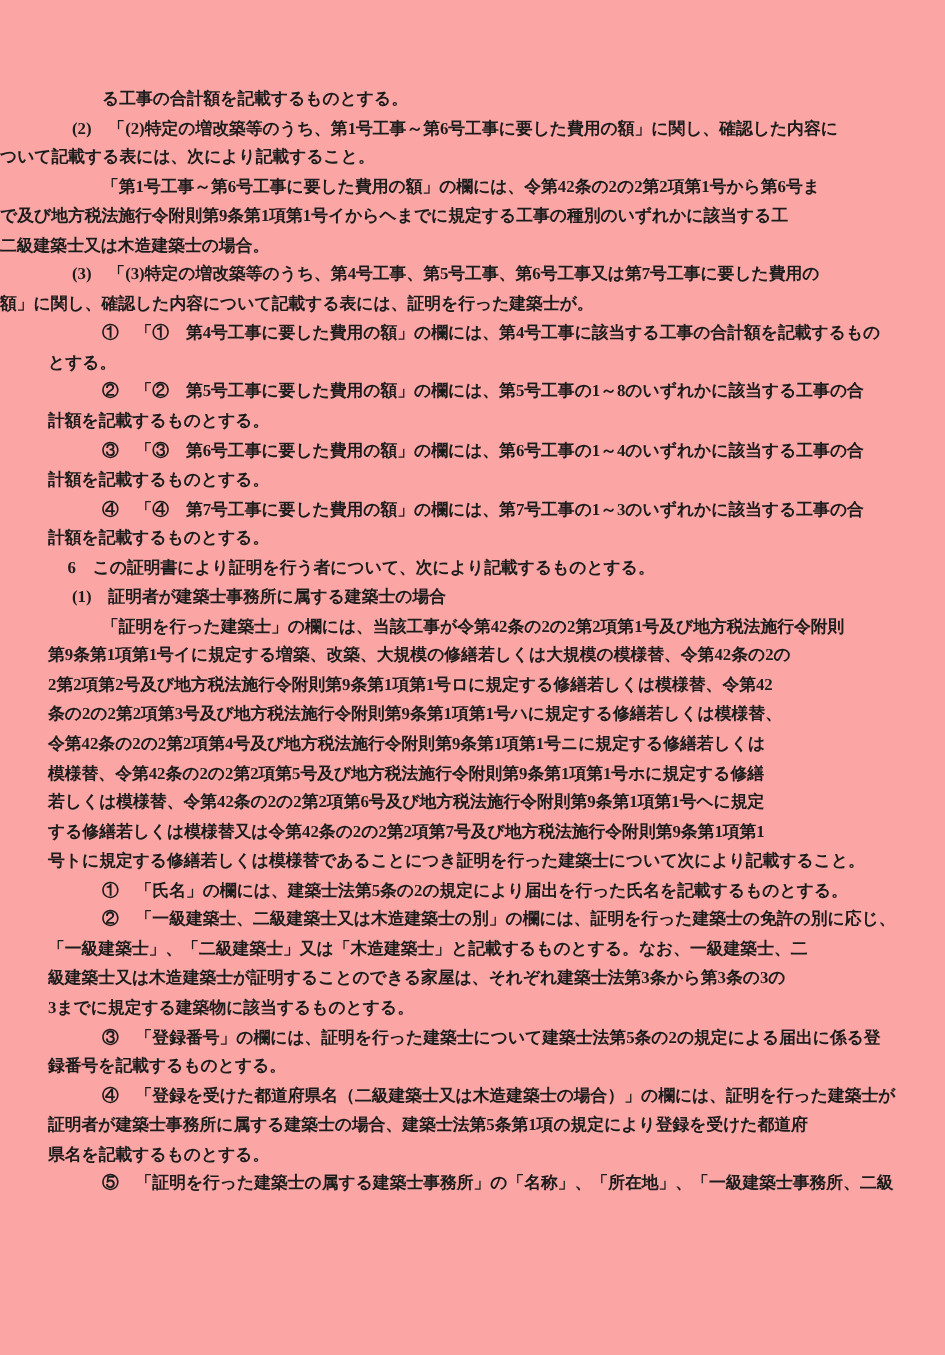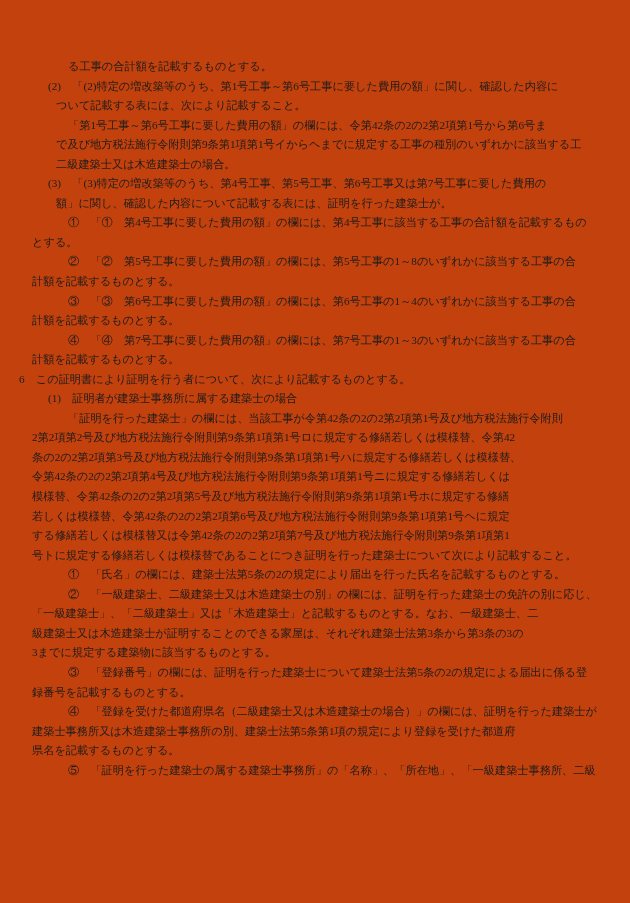--- a/index.html
+++ b/index.html
@@ -24,62 +24,63 @@
   }
   .doc-body {
     padding-top: 57px;
   }
   .line {
     line-height: 19.55px;
     white-space: pre;
     letter-spacing: 0;
   }
   
-  .ind-section   { margin-left: 19px; }  
+  .ind-section   { margin-left: 45px; }  
   .ind-item      { margin-left: 48px; }  
-  .ind-item-wrap { margin-left: 56px; }  
+  .ind-item-wrap { }  
   .ind-para      { margin-left: 68px; }  
   .ind-para-wrap { margin-left: 32px; }  
 </style>
 </head>
 <body>
 
-<div class="page" style="background: #c2410c; color: rgb(28, 28, 28);">
+<div class="page" style="background: #fca5a5; color: rgb(28, 28, 28); font-weight: bold;">
   <div class="doc-body">
       <div class="line ind-para">る工事の合計額を記載するものとする。</div>
       <div class="line ind-item">(2)　「(2)特定の増改築等のうち、第1号工事～第6号工事に要した費用の額」に関し、確認した内容に</div>
       <div class="line ind-item-wrap">ついて記載する表には、次により記載すること。</div>
       <div class="line ind-para">「第1号工事～第6号工事に要した費用の額」の欄には、令第42条の2の2第2項第1号から第6号ま</div>
       <div class="line ind-item-wrap">で及び地方税法施行令附則第9条第1項第1号イからヘまでに規定する工事の種別のいずれかに該当する工</div>
       <div class="line ind-item-wrap">二級建築士又は木造建築士の場合。</div>
       <div class="line ind-item">(3)　「(3)特定の増改築等のうち、第4号工事、第5号工事、第6号工事又は第7号工事に要した費用の</div>
       <div class="line ind-item-wrap">額」に関し、確認した内容について記載する表には、証明を行った建築士が。</div>
       <div class="line ind-para">①　「①　第4号工事に要した費用の額」の欄には、第4号工事に該当する工事の合計額を記載するもの</div>
       <div class="line ind-para-wrap">とする。</div>
       <div class="line ind-para">②　「②　第5号工事に要した費用の額」の欄には、第5号工事の1～8のいずれかに該当する工事の合</div>
       <div class="line ind-para-wrap">計額を記載するものとする。</div>
       <div class="line ind-para">③　「③　第6号工事に要した費用の額」の欄には、第6号工事の1～4のいずれかに該当する工事の合</div>
       <div class="line ind-para-wrap">計額を記載するものとする。</div>
       <div class="line ind-para">④　「④　第7号工事に要した費用の額」の欄には、第7号工事の1～3のいずれかに該当する工事の合</div>
       <div class="line ind-para-wrap">計額を記載するものとする。</div>
       <div class="line ind-section">6　この証明書により証明を行う者について、次により記載するものとする。</div>
       <div class="line ind-item">(1)　証明者が建築士事務所に属する建築士の場合</div>
       <div class="line ind-para">「証明を行った建築士」の欄には、当該工事が令第42条の2の2第2項第1号及び地方税法施行令附則</div>
+      <div class="line ind-para-wrap">第9条第1項第1号イに規定する増築、改築、大規模の修繕若しくは大規模の模様替、令第42条の2の</div>
       <div class="line ind-para-wrap">2第2項第2号及び地方税法施行令附則第9条第1項第1号ロに規定する修繕若しくは模様替、令第42</div>
       <div class="line ind-para-wrap">条の2の2第2項第3号及び地方税法施行令附則第9条第1項第1号ハに規定する修繕若しくは模様替、</div>
       <div class="line ind-para-wrap">令第42条の2の2第2項第4号及び地方税法施行令附則第9条第1項第1号ニに規定する修繕若しくは</div>
       <div class="line ind-para-wrap">模様替、令第42条の2の2第2項第5号及び地方税法施行令附則第9条第1項第1号ホに規定する修繕</div>
       <div class="line ind-para-wrap">若しくは模様替、令第42条の2の2第2項第6号及び地方税法施行令附則第9条第1項第1号ヘに規定</div>
       <div class="line ind-para-wrap">する修繕若しくは模様替又は令第42条の2の2第2項第7号及び地方税法施行令附則第9条第1項第1</div>
       <div class="line ind-para-wrap">号トに規定する修繕若しくは模様替であることにつき証明を行った建築士について次により記載すること。</div>
       <div class="line ind-para">①　「氏名」の欄には、建築士法第5条の2の規定により届出を行った氏名を記載するものとする。</div>
       <div class="line ind-para">②　「一級建築士、二級建築士又は木造建築士の別」の欄には、証明を行った建築士の免許の別に応じ、</div>
       <div class="line ind-para-wrap">「一級建築士」、「二級建築士」又は「木造建築士」と記載するものとする。なお、一級建築士、二</div>
       <div class="line ind-para-wrap">級建築士又は木造建築士が証明することのできる家屋は、それぞれ建築士法第3条から第3条の3の</div>
       <div class="line ind-para-wrap">3までに規定する建築物に該当するものとする。</div>
       <div class="line ind-para">③　「登録番号」の欄には、証明を行った建築士について建築士法第5条の2の規定による届出に係る登</div>
       <div class="line ind-para-wrap">録番号を記載するものとする。</div>
       <div class="line ind-para">④　「登録を受けた都道府県名（二級建築士又は木造建築士の場合）」の欄には、証明を行った建築士が</div>
-      <div class="line ind-para-wrap">建築士事務所又は木造建築士事務所の別、建築士法第5条第1項の規定により登録を受けた都道府</div>
+      <div class="line ind-para-wrap">証明者が建築士事務所に属する建築士の場合、建築士法第5条第1項の規定により登録を受けた都道府</div>
       <div class="line ind-para-wrap">県名を記載するものとする。</div>
       <div class="line ind-para">⑤　「証明を行った建築士の属する建築士事務所」の「名称」、「所在地」、「一級建築士事務所、二級</div>
     </div>
 </div>
 
 </body></html>

